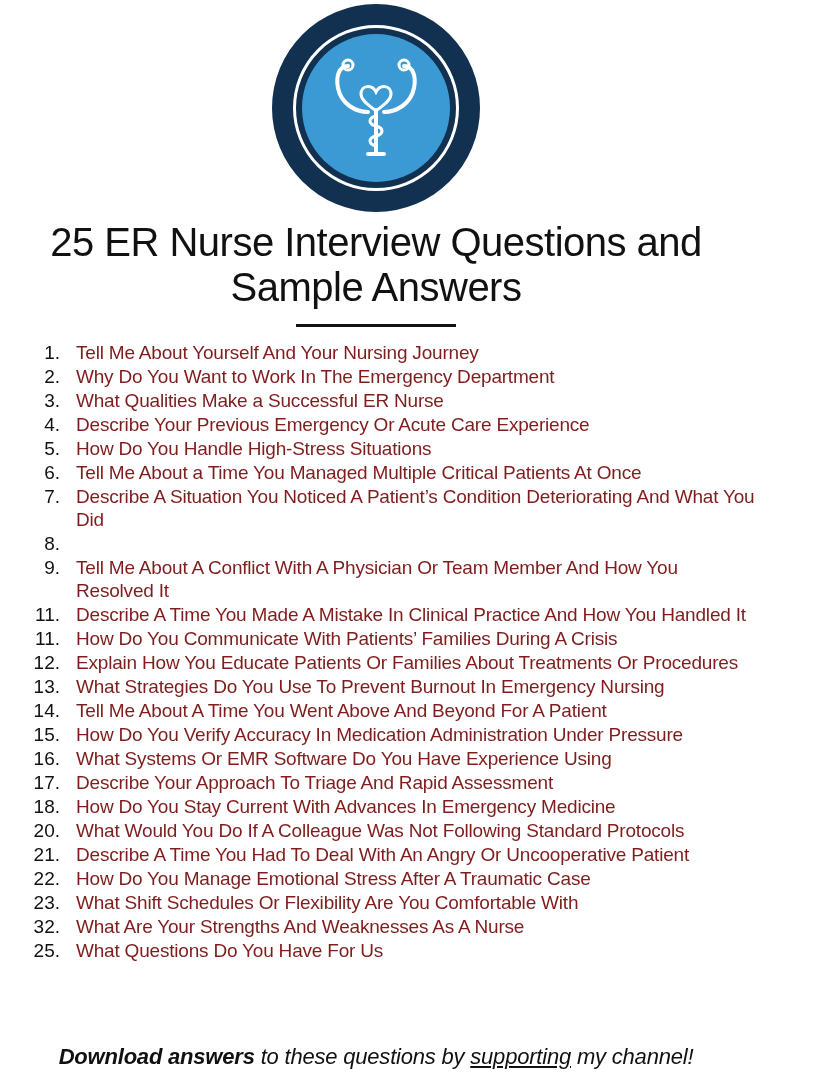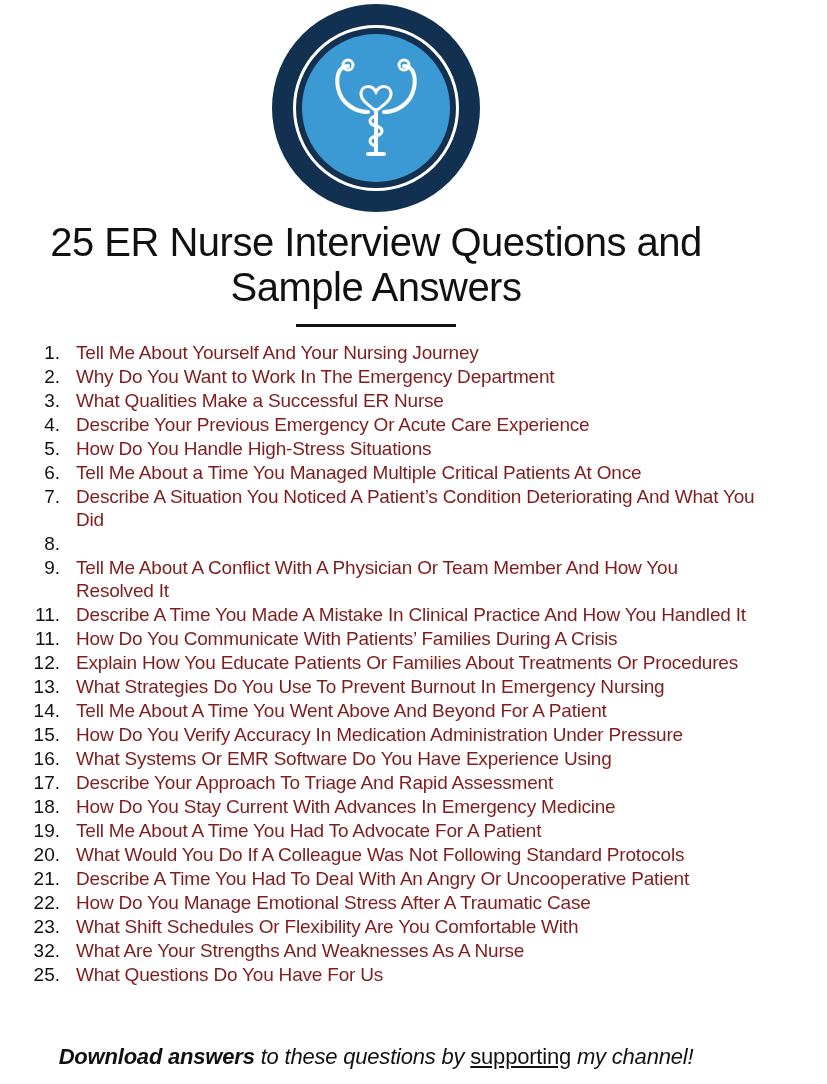--- a/index.html
+++ b/index.html
@@ -127,20 +127,21 @@
   }
   .footer .bold-ul {
     font-weight: bold;
     font-style: italic;
   }
   .footer .mid {
     font-style: italic;
     margin-top: 48px;
   }
   .footer .ul {
+    font-style: italic;
     text-decoration: underline;
   }
 </style>
 </head>
 <body>
 
 <div class="page">
 
   <div class="logo-wrap">
     <div class="logo-outer">
@@ -238,24 +239,20 @@
     </div>
     <div class="list-item">
       <div class="list-num">17.</div>
       <div class="list-text">Describe Your Approach To Triage And Rapid Assessment</div>
     </div>
     <div class="list-item">
       <div class="list-num">18.</div>
       <div class="list-text">How Do You Stay Current With Advances In Emergency Medicine</div>
     </div>
     <div class="list-item">
-      <div class="list-num">19.</div>
-      <div class="list-text">Tell Me About A Time You Had To Advocate For A Patient</div>
-    </div>
-    <div class="list-item">
       <div class="list-num">20.</div>
       <div class="list-text">What Would You Do If A Colleague Was Not Following Standard Protocols</div>
     </div>
     <div class="list-item">
       <div class="list-num">21.</div>
       <div class="list-text">Describe A Time You Had To Deal With An Angry Or Uncooperative Patient</div>
     </div>
     <div class="list-item">
       <div class="list-num">22.</div>
       <div class="list-text">How Do You Manage Emotional Stress After A Traumatic Case</div>

